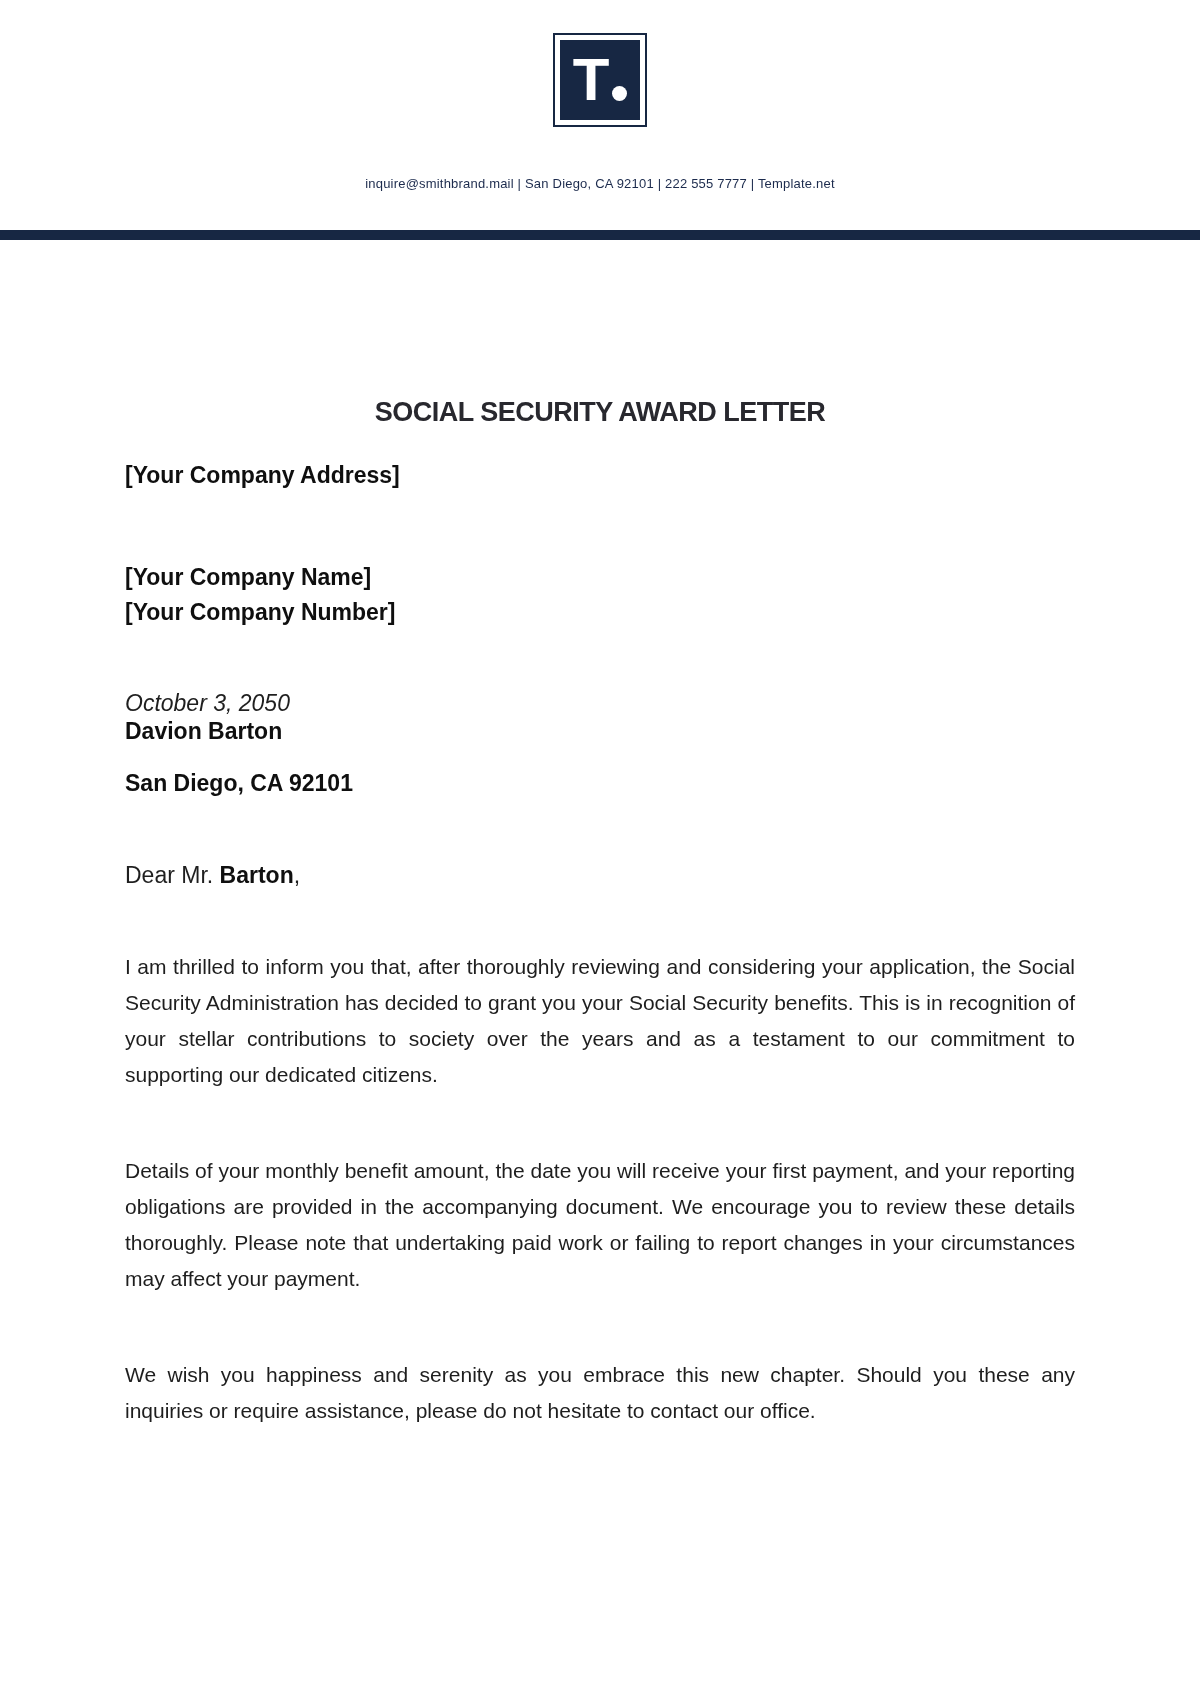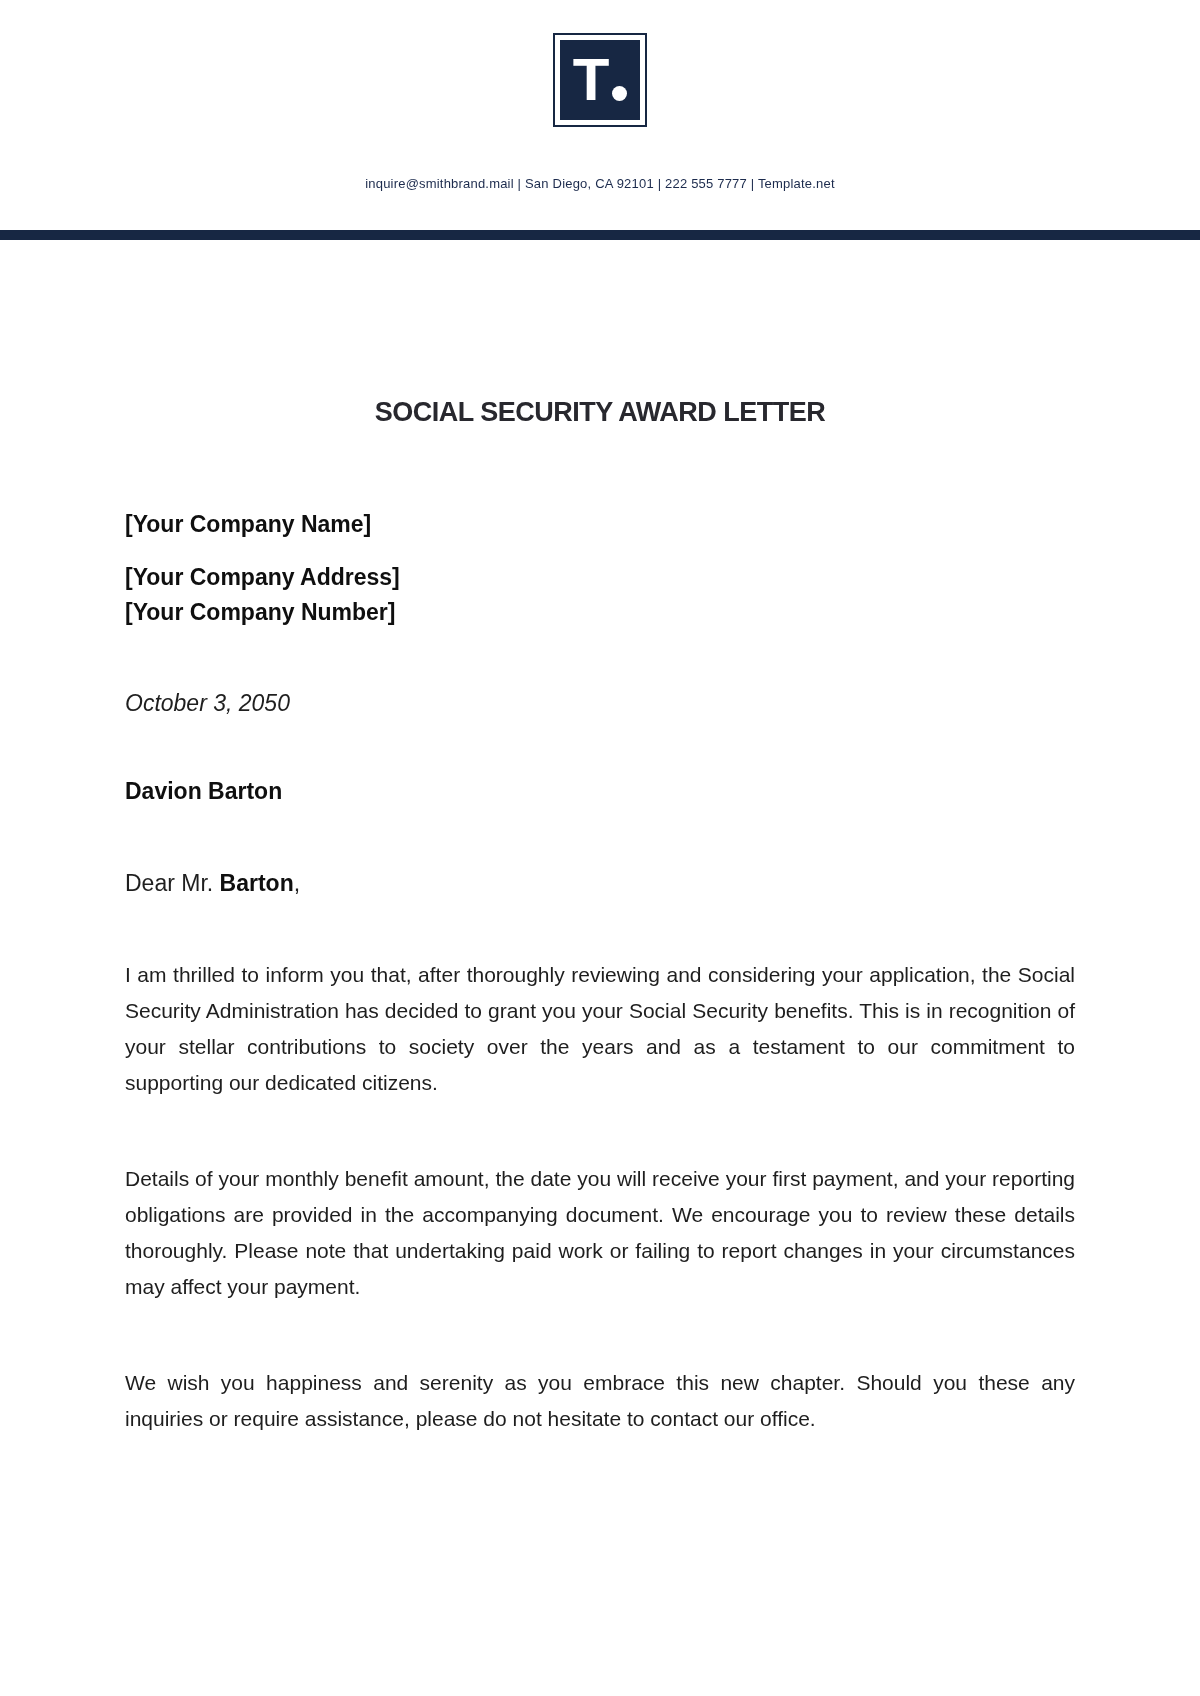--- a/index.html
+++ b/index.html
@@ -74,21 +74,21 @@
     font-weight: 700;
     letter-spacing: -0.5px;
     color: #28282e;
   }
   .line { font-size: 23px; line-height: 28px; margin: 0; }
   .bold { font-weight: 700; color: #0f0f0f; }
   .company-name      { margin-top: 74px; }
   .company-address   { margin-top: 25px; }
   .company-number    { margin-top: 7px; }
   .date-line         { margin-top: 63px; font-style: italic; }
-  .recipient-name    { margin-top: 60px; }
+  .recipient-name    { }
   .recipient-city    { margin-top: 24px; }
   .salutation        { margin-top: 64px; }
   .salutation .sal-name { font-weight: 700; color: #0f0f0f; }
   .body-para {
     margin: 60px 0 0;
     font-size: 21px;
     line-height: 36px;
     text-align: justify;
     text-align-last: left;
     color: #1e1e1e;
@@ -110,27 +110,28 @@
     </div>
     <div class="contact-line">inquire@smithbrand.mail | San Diego, CA 92101 | 222 555 7777 | Template.net</div>
   </header>
 
   <div class="divider-bar"></div>
 
   <main class="letter">
 
     <h1 class="letter-title">SOCIAL SECURITY AWARD LETTER</h1>
 
+    <p class="line bold company-address">[Your Company Address]</p>
     <p class="line bold company-name">[Your Company Name]</p>
-    <p class="line bold company-address">[Your Company Address]</p>
     <p class="line bold company-number">[Your Company Number]</p>
 
     <p class="line date-line">October 3, 2050</p>
 
     <p class="line bold recipient-name">Davion Barton</p>
+    <p class="line bold recipient-city">San Diego, CA 92101</p>
 
     <p class="line salutation"><span>Dear Mr. </span><span class="sal-name">Barton</span><span>,</span></p>
 
     <p class="body-para">I am thrilled to inform you that, after thoroughly reviewing and considering your application, the Social Security Administration has decided to grant you your Social Security benefits. This is in recognition of your stellar contributions to society over the years and as a testament to our commitment to supporting our dedicated citizens.</p>
     <p class="body-para">Details of your monthly benefit amount, the date you will receive your first payment, and your reporting obligations are provided in the accompanying document. We encourage you to review these details thoroughly. Please note that undertaking paid work or failing to report changes in your circumstances may affect your payment.</p>
     <p class="body-para">We wish you happiness and serenity as you embrace this new chapter. Should you these any inquiries or require assistance, please do not hesitate to contact our office.</p>
 
   </main>
 
 </div>

